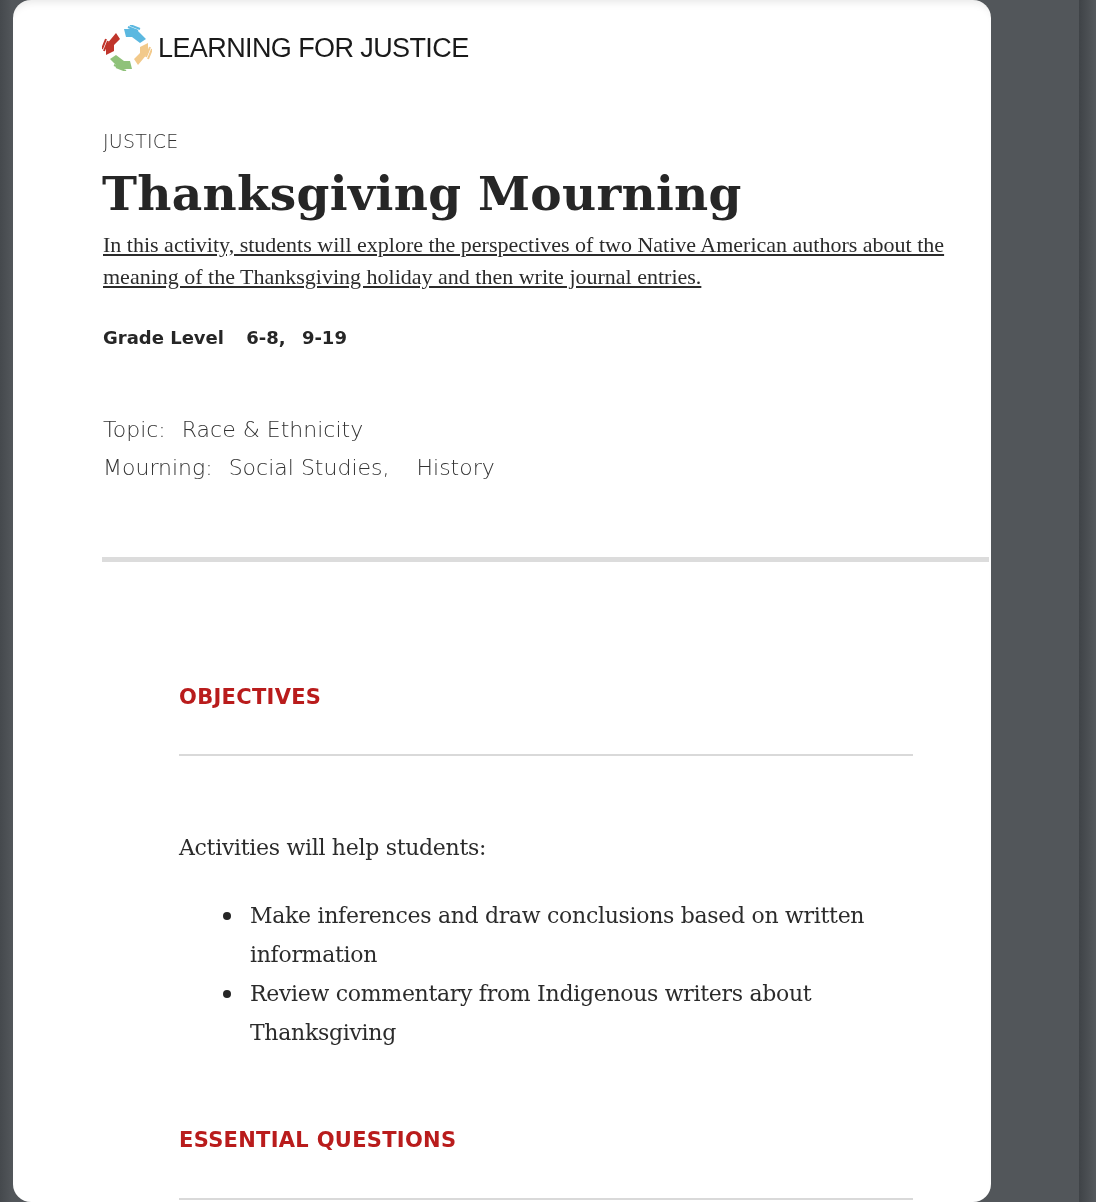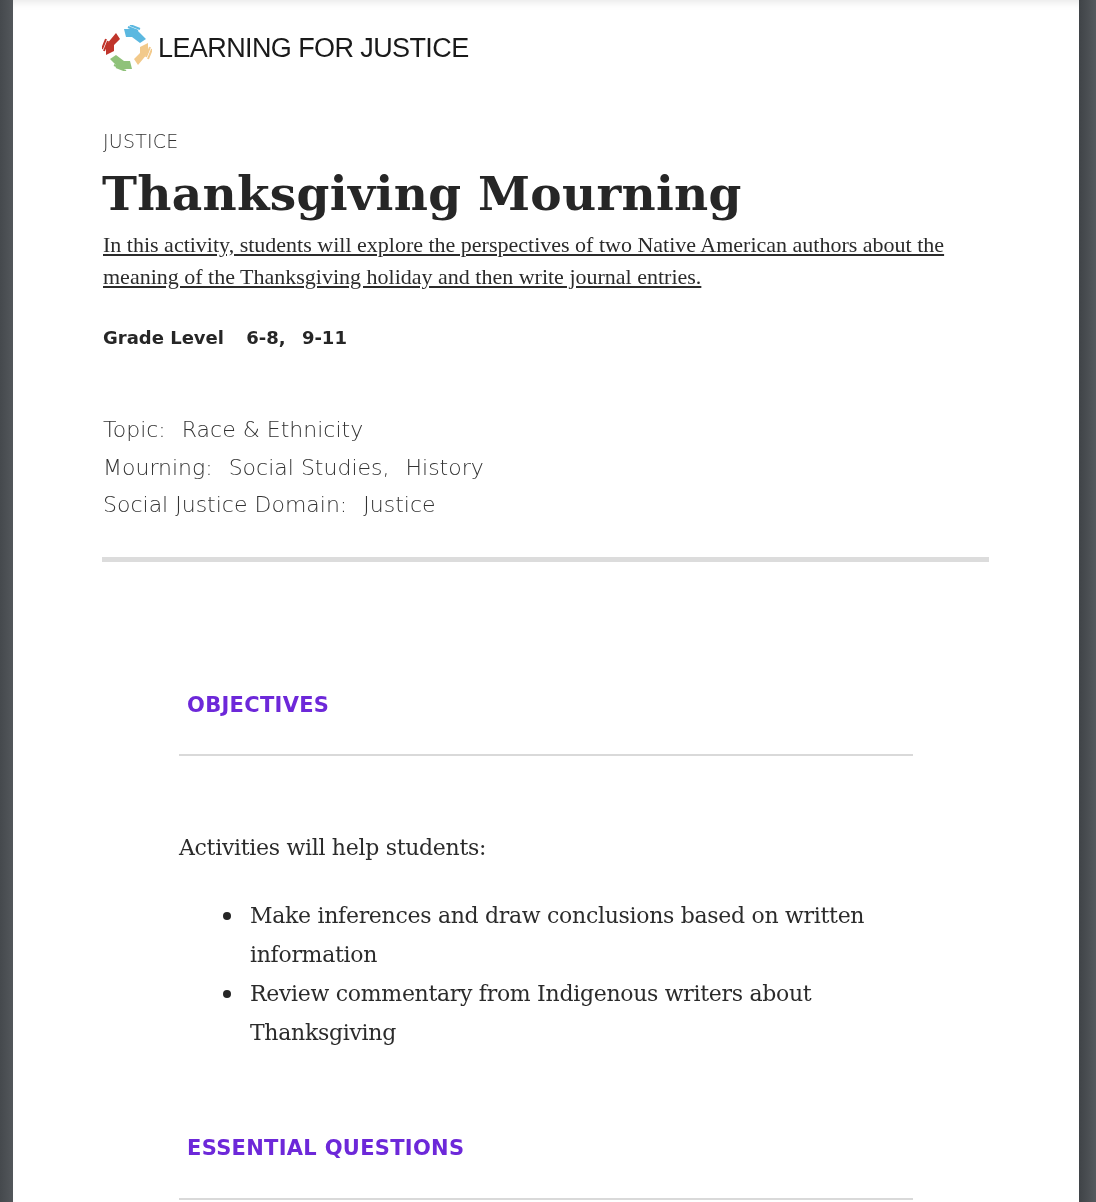--- a/index.html
+++ b/index.html
@@ -13,24 +13,25 @@
     .viewer {
       position: relative;
       width: 1096px;
       height: 1202px;
       background: linear-gradient(to right, #45494d 0px, #52565a 12px);
     }
     .page {
       position: absolute;
       left: 13px;
       top: 0;
-      width: 1066px;
+      width: 978px;
       height: 1202px;
       background: #ffffff;
       box-shadow: inset 0 8px 8px -6px rgba(0,0,0,0.10);
+      border-radius: 18px;
     }
     .right-gutter {
       position: absolute;
       left: 1079px;
       top: 0;
       width: 17px;
       height: 1202px;
       background: linear-gradient(to right, #3f4347, #55595d);
     }
     .logo {
@@ -106,37 +107,37 @@
       font-size: 22px;
       color: #333333;
       font-weight: 300;
     }
     .meta-row {
       height: 37.5px;
       line-height: 30px;
       white-space: nowrap;
     }
     .meta-row .k { margin-right: 9px; }
-    .meta-row .sep { margin-right: 9px; text-align: center; }
+    .meta-row .sep { margin-right: 20px; text-align: center; }
     .thick-rule {
       position: absolute;
       left: 89px;
       top: 557px;
       width: 887px;
       height: 5px;
       background: #dcdcdc;
     }
     .section-heading {
       position: absolute;
       left: 166px;
-      margin: 8px;
+      margin: 0;
       font-family: "DejaVu Sans", sans-serif;
       font-size: 21px;
       font-weight: bold;
-      color: #6d28d9;
+      color: #b91c1c;
       letter-spacing: 0.3px;
       line-height: 1;
     }
     .thin-rule {
       position: absolute;
       left: 166px;
       width: 734px;
       height: 2px;
       background: #d9d9d9;
     }
@@ -207,37 +208,33 @@
 
     <div class="eyebrow">JUSTICE</div>
 
     <h1 class="title">Thanksgiving Mourning</h1>
 
     <p class="summary">In this activity, students will explore the perspectives of two Native American authors about the meaning of the Thanksgiving holiday and then write journal entries.</p>
 
     <div class="grade">
       <span class="label">Grade Level</span>
       <span class="sep">6-8,</span>
-      <span>9-11</span>
+      <span>9-19</span>
     </div>
 
     <div class="meta">
       <div class="meta-row">
         <span class="k">Topic:</span>
         <span>Race &amp; Ethnicity</span>
       </div>
       <div class="meta-row">
         <span class="k">Mourning:</span>
         <span class="sep">Social Studies,</span>
         <span>History</span>
       </div>
-      <div class="meta-row">
-        <span class="k">Social Justice Domain:</span>
-        <span>Justice</span>
-      </div>
     </div>
 
     <div class="thick-rule"></div>
 
     <h2 class="section-heading" style="top:687px;">OBJECTIVES</h2>
     <div class="thin-rule" style="top:754px;"></div>
 
     <p class="intro">Activities will help students:</p>
 
     <ul class="objectives-list">

